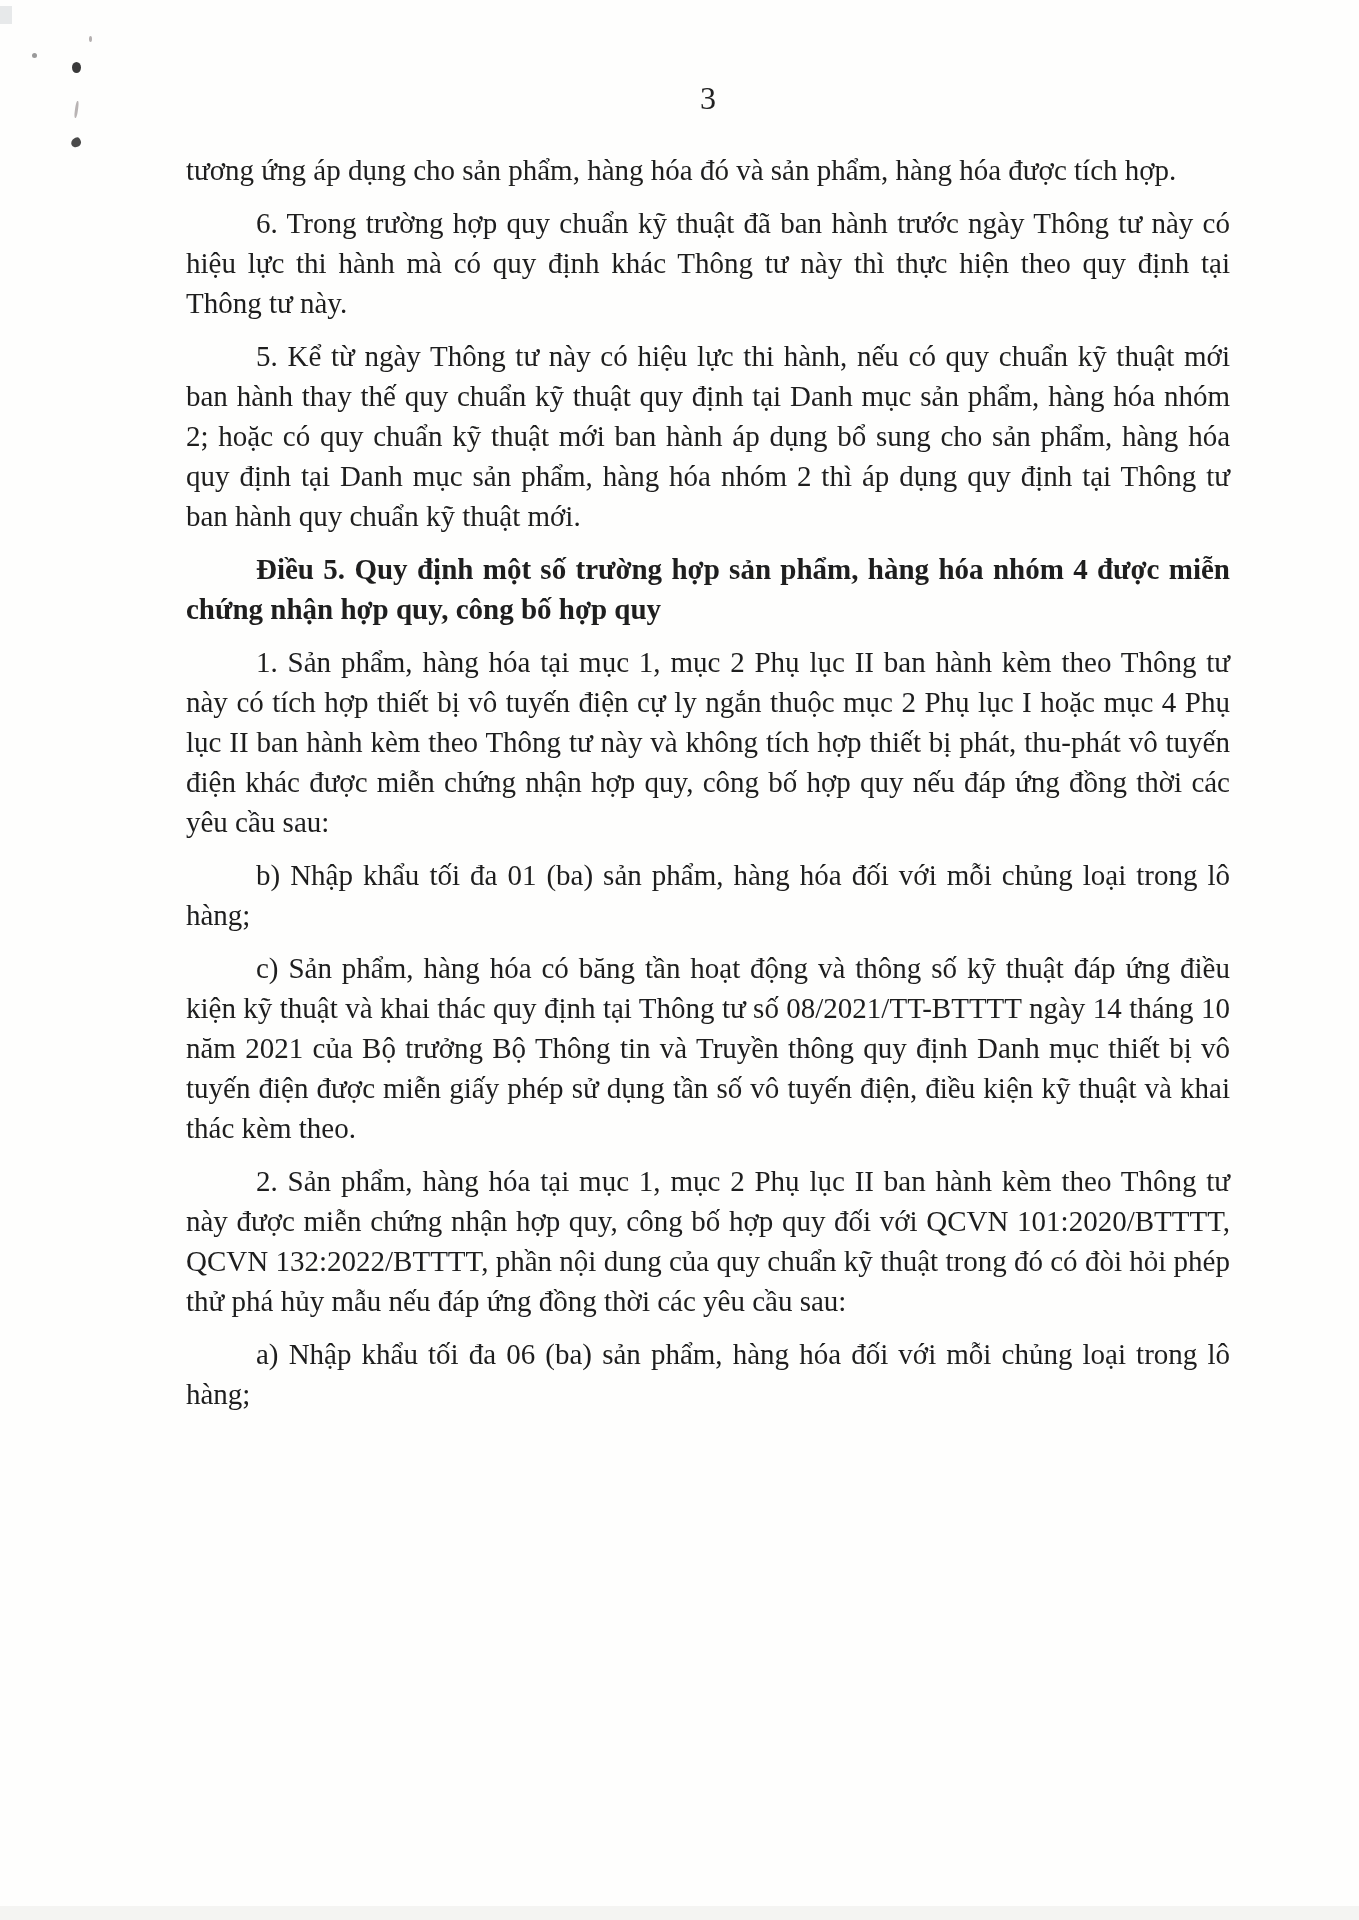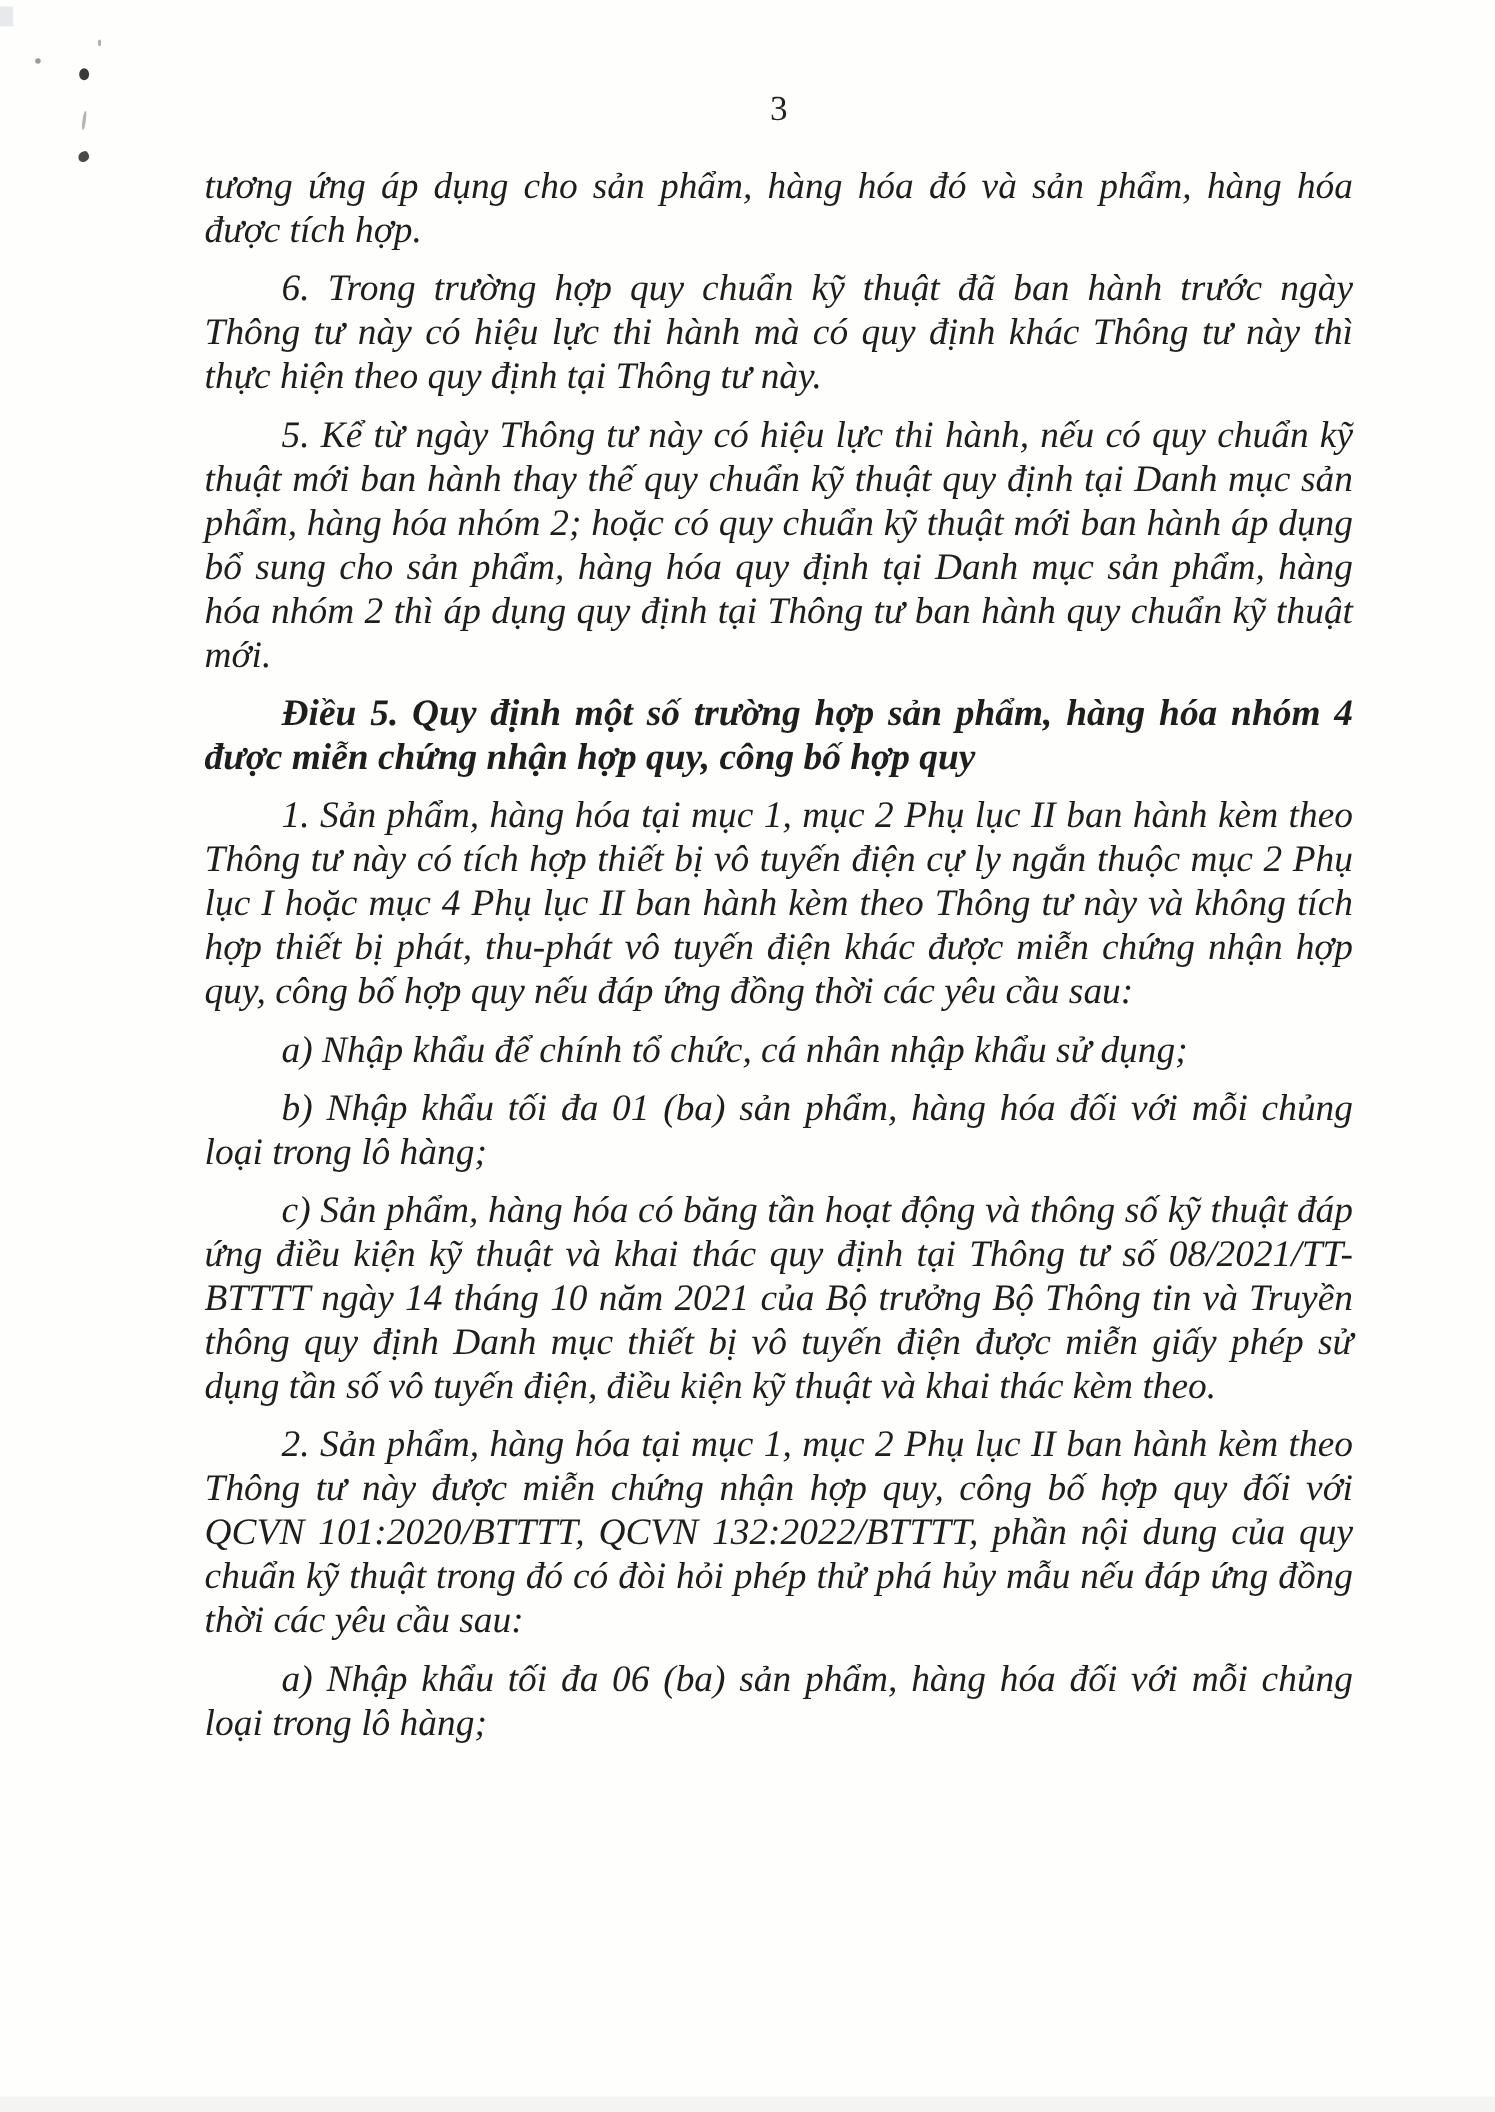--- a/index.html
+++ b/index.html
@@ -24,24 +24,23 @@
     text-align: center;
     font-size: 32px;
     line-height: 40px;
     color: #222;
   }
   .content {
     position: absolute;
     top: 150px;
     left: 186px;
     width: 1044px;
-    font-size: 34px;
+    font-size: 29px;
     line-height: 40px;
     text-align: justify;
-    font-style: italic;
   }
   .content p {
     margin: 0 0 13px 0;
     text-indent: 70px;
   }
   .content p.no-indent {
     text-indent: 0;
   }
   .content p.heading {
     font-weight: bold;
@@ -86,21 +85,20 @@
 
 
     <p>6. Trong trường hợp quy chuẩn kỹ thuật đã ban hành trước ngày Thông tư này có hiệu lực thi hành mà có quy định khác Thông tư này thì thực hiện theo quy định tại Thông tư này.</p>
 
     <p>5. Kể từ ngày Thông tư này có hiệu lực thi hành, nếu có quy chuẩn kỹ thuật mới ban hành thay thế quy chuẩn kỹ thuật quy định tại Danh mục sản phẩm, hàng hóa nhóm 2; hoặc có quy chuẩn kỹ thuật mới ban hành áp dụng bổ sung cho sản phẩm, hàng hóa quy định tại Danh mục sản phẩm, hàng hóa nhóm 2 thì áp dụng quy định tại Thông tư ban hành quy chuẩn kỹ thuật mới.</p>
 
     <p class="heading">Điều 5. Quy định một số trường hợp sản phẩm, hàng hóa nhóm 4 được miễn chứng nhận hợp quy, công bố hợp quy</p>
 
     <p>1. Sản phẩm, hàng hóa tại mục 1, mục 2 Phụ lục II ban hành kèm theo Thông tư này có tích hợp thiết bị vô tuyến điện cự ly ngắn thuộc mục 2 Phụ lục I hoặc mục 4 Phụ lục II ban hành kèm theo Thông tư này và không tích hợp thiết bị phát, thu-phát vô tuyến điện khác được miễn chứng nhận hợp quy, công bố hợp quy nếu đáp ứng đồng thời các yêu cầu sau:</p>
 
-    <p>a) Nhập khẩu để chính tổ chức, cá nhân nhập khẩu sử dụng;</p>
 
     <p>b) Nhập khẩu tối đa 01 (ba) sản phẩm, hàng hóa đối với mỗi chủng loại trong lô hàng;</p>
 
     <p>c) Sản phẩm, hàng hóa có băng tần hoạt động và thông số kỹ thuật đáp ứng điều kiện kỹ thuật và khai thác quy định tại Thông tư số 08/2021/TT-BTTTT ngày 14 tháng 10 năm 2021 của Bộ trưởng Bộ Thông tin và Truyền thông quy định Danh mục thiết bị vô tuyến điện được miễn giấy phép sử dụng tần số vô tuyến điện, điều kiện kỹ thuật và khai thác kèm theo.</p>
 
     <p>2. Sản phẩm, hàng hóa tại mục 1, mục 2 Phụ lục II ban hành kèm theo Thông tư này được miễn chứng nhận hợp quy, công bố hợp quy đối với QCVN 101:2020/BTTTT, QCVN 132:2022/BTTTT, phần nội dung của quy chuẩn kỹ thuật trong đó có đòi hỏi phép thử phá hủy mẫu nếu đáp ứng đồng thời các yêu cầu sau:</p>
 
     <p>a) Nhập khẩu tối đa 06 (ba) sản phẩm, hàng hóa đối với mỗi chủng loại trong lô hàng;</p>
   </div>
 

